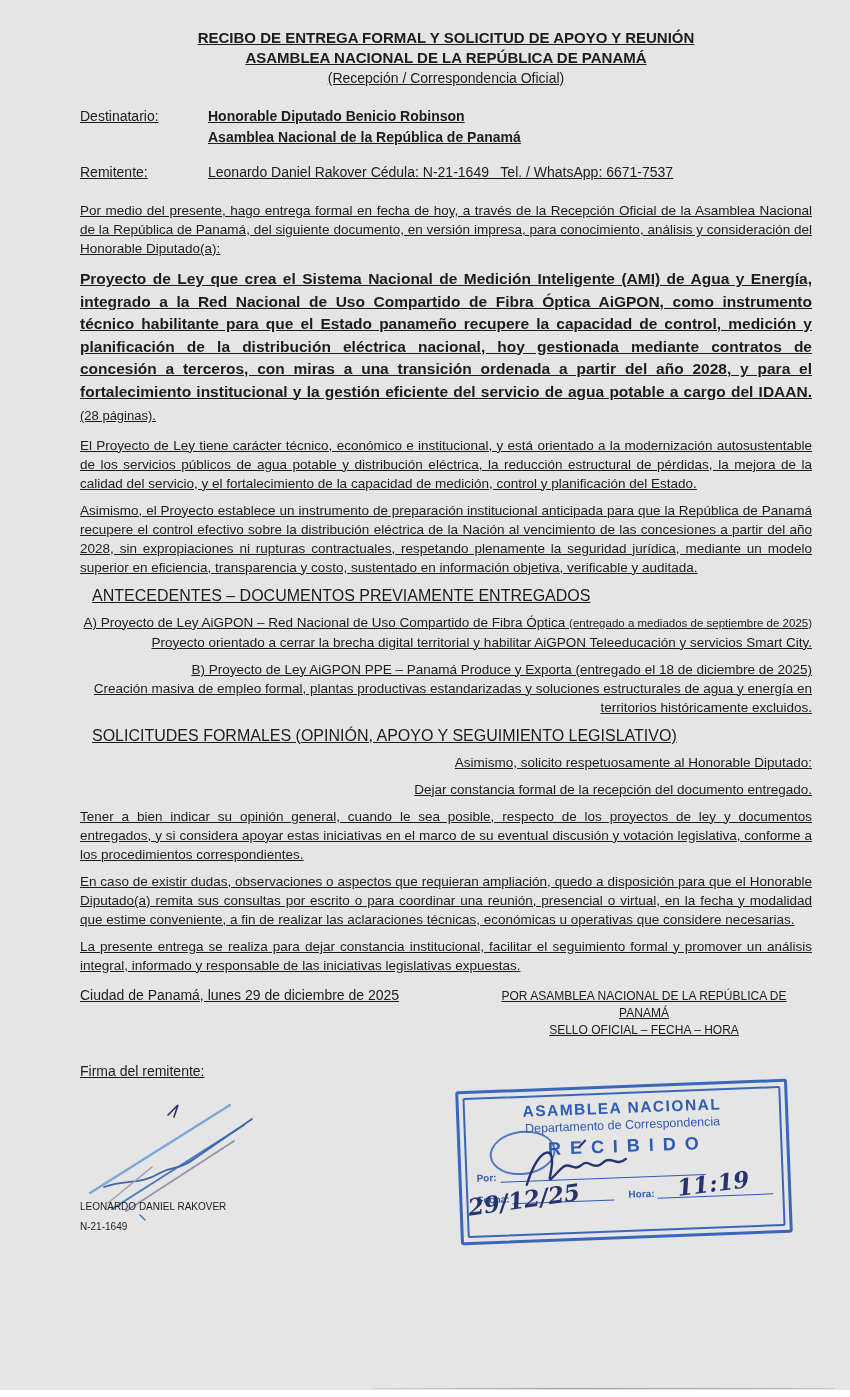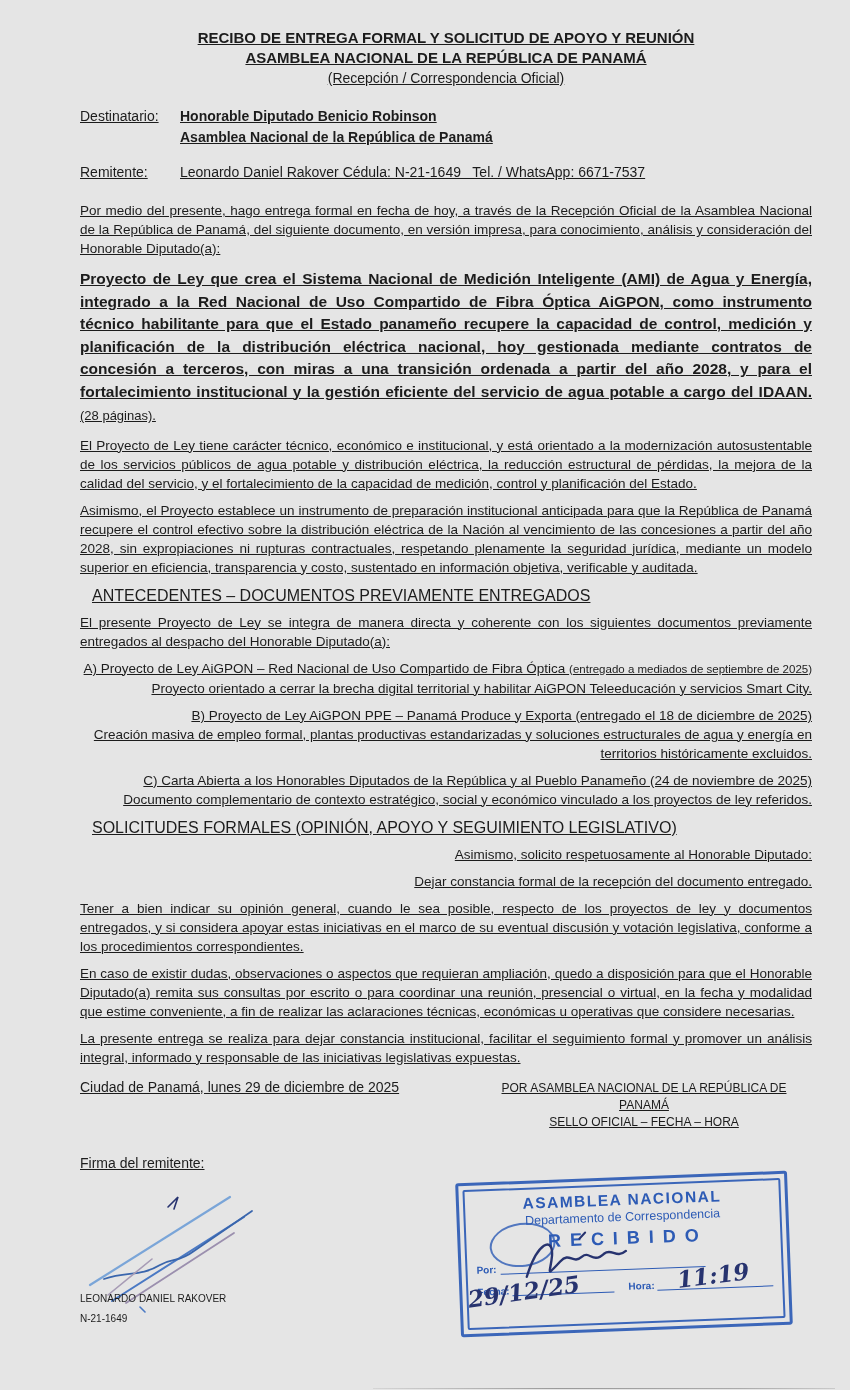--- a/index.html
+++ b/index.html
@@ -5,21 +5,21 @@
   html,body{margin:0;padding:0;background:#ffffff;}
   .page{position:relative;width:850px;height:1390px;background:#e5e5e5;
         font-family:"Liberation Sans",sans-serif;color:#1c1c1c;overflow:hidden;text-decoration:underline;}
   .content{padding:28px 38px 0 80px;}
 
   .title{text-align:center;font-weight:bold;font-size:15px;line-height:20px;}
   .subtitle{text-align:center;font-size:14px;line-height:20px;}
 
   .addr{display:flex;margin-top:18px;font-size:14px;line-height:21px;}
   .addr-label{width:100px;flex-shrink:0;}
-  .addr-value{font-weight:bold;}
+  .addr-value{font-weight:bold;margin-left:28px;}
   .remit{margin-top:14px;}
   .remit .addr-value{font-weight:normal;white-space:pre-wrap;}
 
   p.body{font-size:13.5px;line-height:19px;text-align:justify;margin:8px 0 0;}
   p.intro{margin-top:18px;}
   p.nojust{text-align:right;}
   .project{font-size:15.5px;font-weight:bold;line-height:22.5px;text-align:justify;margin:10px 0 0;}
   .project .pages{font-weight:normal;font-size:13px;}
   .heading{font-size:16px;line-height:19px;margin:9px 12px 0;}
   .item-note{font-size:11.5px;}
@@ -89,30 +89,27 @@
 
     <p class="body intro">Por medio del presente, hago entrega formal en fecha de hoy, a través de la Recepción Oficial de la Asamblea Nacional de la República de Panamá, del siguiente documento, en versión impresa, para conocimiento, análisis y consideración del Honorable Diputado(a):</p>
 
     <p class="project"><span>Proyecto de Ley que crea el Sistema Nacional de Medición Inteligente (AMI) de Agua y Energía, integrado a la Red Nacional de Uso Compartido de Fibra Óptica AiGPON, como instrumento técnico habilitante para que el Estado panameño recupere la capacidad de control, medición y planificación de la distribución eléctrica nacional, hoy gestionada mediante contratos de concesión a terceros, con miras a una transición ordenada a partir del año 2028, y para el fortalecimiento institucional y la gestión eficiente del servicio de agua potable a cargo del IDAAN.</span><span class="pages"> (28 páginas).</span></p>
 
     <p class="body">El Proyecto de Ley tiene carácter técnico, económico e institucional, y está orientado a la modernización autosustentable de los servicios públicos de agua potable y distribución eléctrica, la reducción estructural de pérdidas, la mejora de la calidad del servicio, y el fortalecimiento de la capacidad de medición, control y planificación del Estado.</p>
     <p class="body">Asimismo, el Proyecto establece un instrumento de preparación institucional anticipada para que la República de Panamá recupere el control efectivo sobre la distribución eléctrica de la Nación al vencimiento de las concesiones a partir del año 2028, sin expropiaciones ni rupturas contractuales, respetando plenamente la seguridad jurídica, mediante un modelo superior en eficiencia, transparencia y costo, sustentado en información objetiva, verificable y auditada.</p>
 
     <div class="heading">ANTECEDENTES – DOCUMENTOS PREVIAMENTE ENTREGADOS</div>
 
-    <p class="body">El presente Proyecto de Ley se integra de manera directa y coherente con los siguientes documentos previamente entregados al despacho del Honorable Diputado(a):</p>
 
     <p class="body nojust"><span>A) Proyecto de Ley AiGPON – Red Nacional de Uso Compartido de Fibra Óptica </span><span class="item-note">(entregado a mediados de septiembre de 2025)</span><br>
       <span>Proyecto orientado a cerrar la brecha digital territorial y habilitar AiGPON Teleeducación y servicios Smart City.</span></p>
 
     <p class="body nojust gap"><span>B) Proyecto de Ley AiGPON PPE – Panamá Produce y Exporta (entregado el 18 de diciembre de 2025)</span><br>
       <span>Creación masiva de empleo formal, plantas productivas estandarizadas y soluciones estructurales de agua y energía en territorios históricamente excluidos.</span></p>
 
-    <p class="body nojust gap"><span>C) Carta Abierta a los Honorables Diputados de la República y al Pueblo Panameño (24 de noviembre de 2025)</span><br>
-      <span>Documento complementario de contexto estratégico, social y económico vinculado a los proyectos de ley referidos.</span></p>
 
     <div class="heading">SOLICITUDES FORMALES (OPINIÓN, APOYO Y SEGUIMIENTO LEGISLATIVO)</div>
 
     <p class="body nojust">Asimismo, solicito respetuosamente al Honorable Diputado:</p>
     <p class="body nojust">Dejar constancia formal de la recepción del documento entregado.</p>
     <p class="body">Tener a bien indicar su opinión general, cuando le sea posible, respecto de los proyectos de ley y documentos entregados, y si considera apoyar estas iniciativas en el marco de su eventual discusión y votación legislativa, conforme a los procedimientos correspondientes.</p>
     <p class="body">En caso de existir dudas, observaciones o aspectos que requieran ampliación, quedo a disposición para que el Honorable Diputado(a) remita sus consultas por escrito o para coordinar una reunión, presencial o virtual, en la fecha y modalidad que estime conveniente, a fin de realizar las aclaraciones técnicas, económicas u operativas que considere necesarias.</p>
     <p class="body">La presente entrega se realiza para dejar constancia institucional, facilitar el seguimiento formal y promover un análisis integral, informado y responsable de las iniciativas legislativas expuestas.</p>
 
     <div class="date-row">

